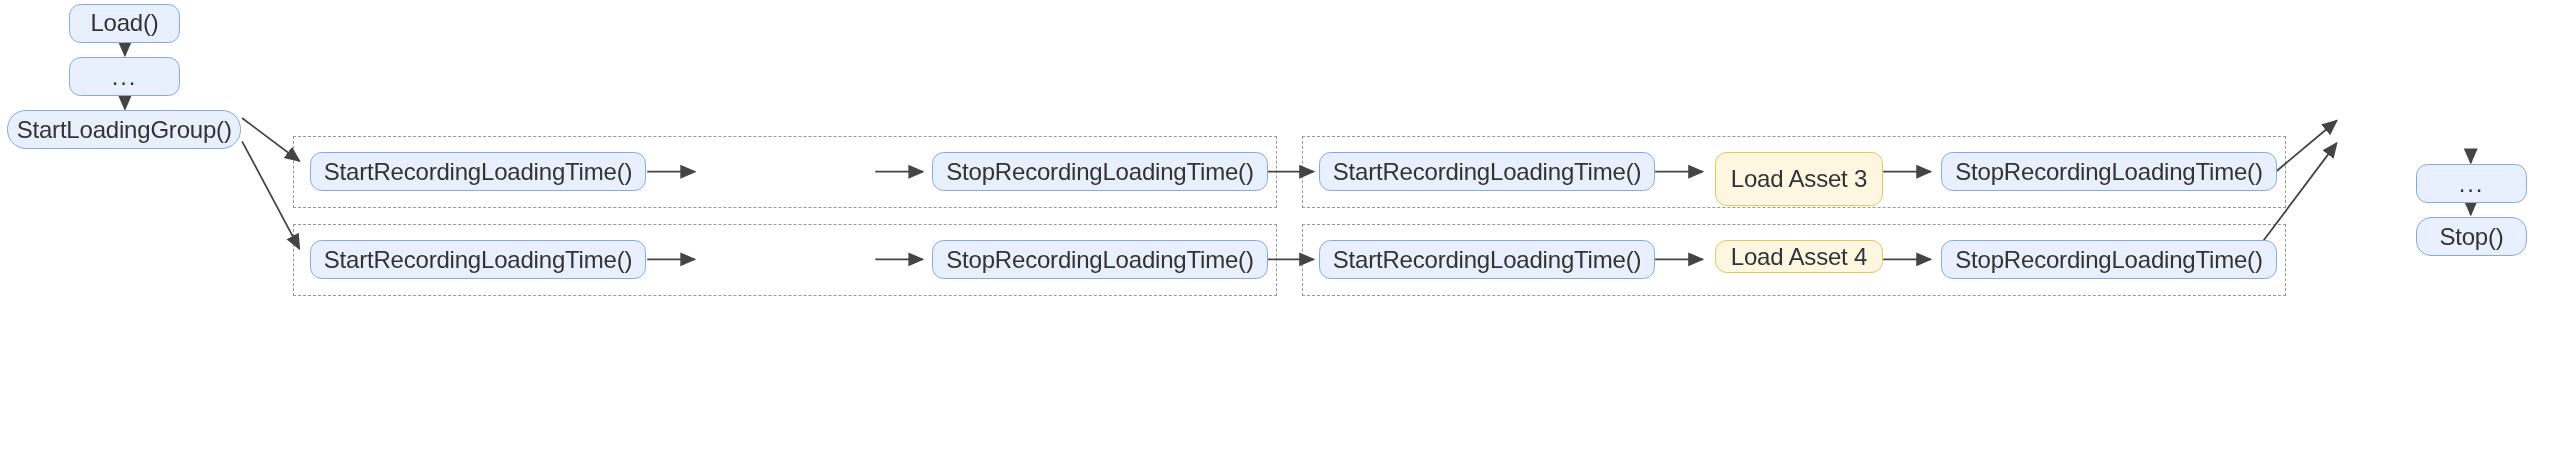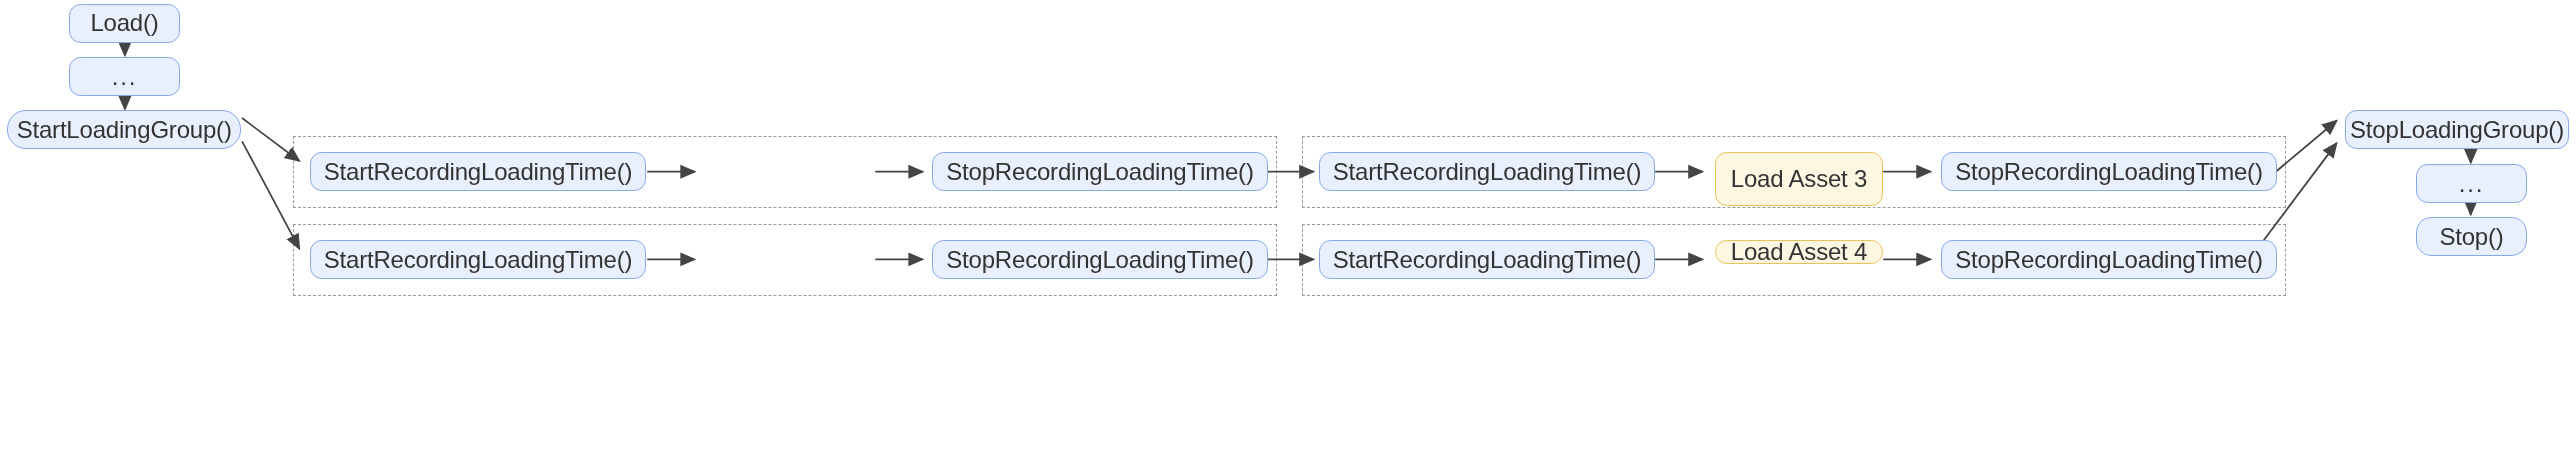--- a/index.html
+++ b/index.html
@@ -123,23 +123,22 @@
   <div class="node" style="left:932px; top:152px; width:336px; height:39px;">StopRecordingLoadingTime()</div>
 
   <div class="node" style="left:310px; top:240px; width:336px; height:39px;">StartRecordingLoadingTime()</div>
   <div class="node" style="left:932px; top:240px; width:336px; height:39px;">StopRecordingLoadingTime()</div>
 
   <div class="node" style="left:1319px; top:152px; width:336px; height:39px;">StartRecordingLoadingTime()</div>
   <div class="node asset" style="left:1715px; top:152px; width:168px; height:54px;">Load Asset 3</div>
   <div class="node" style="left:1941px; top:152px; width:336px; height:39px;">StopRecordingLoadingTime()</div>
 
   <div class="node" style="left:1319px; top:240px; width:336px; height:39px;">StartRecordingLoadingTime()</div>
-  <div class="node asset" style="left:1715px; top:240px; width:168px; height:24px;">Load Asset 4</div>
+  <div class="node asset" style="left:1715px; top:240px; width:168px; height:33px;">Load Asset 4</div>
   <div class="node" style="left:1941px; top:240px; width:336px; height:39px;">StopRecordingLoadingTime()</div>
 
-  <div class="node" style="left:2345px; top:110px; width:224px; height:39px;">StopLoadingGroup()</div>
 
   <div class="node ellipsis" style="left:2416px; top:164px; width:111px; height:39px;">...</div>
 
   <div class="node" style="left:2416px; top:217px; width:111px; height:39px;border-radius:15px;">Stop()</div>
 
 </div>
 
 
 </body></html>

